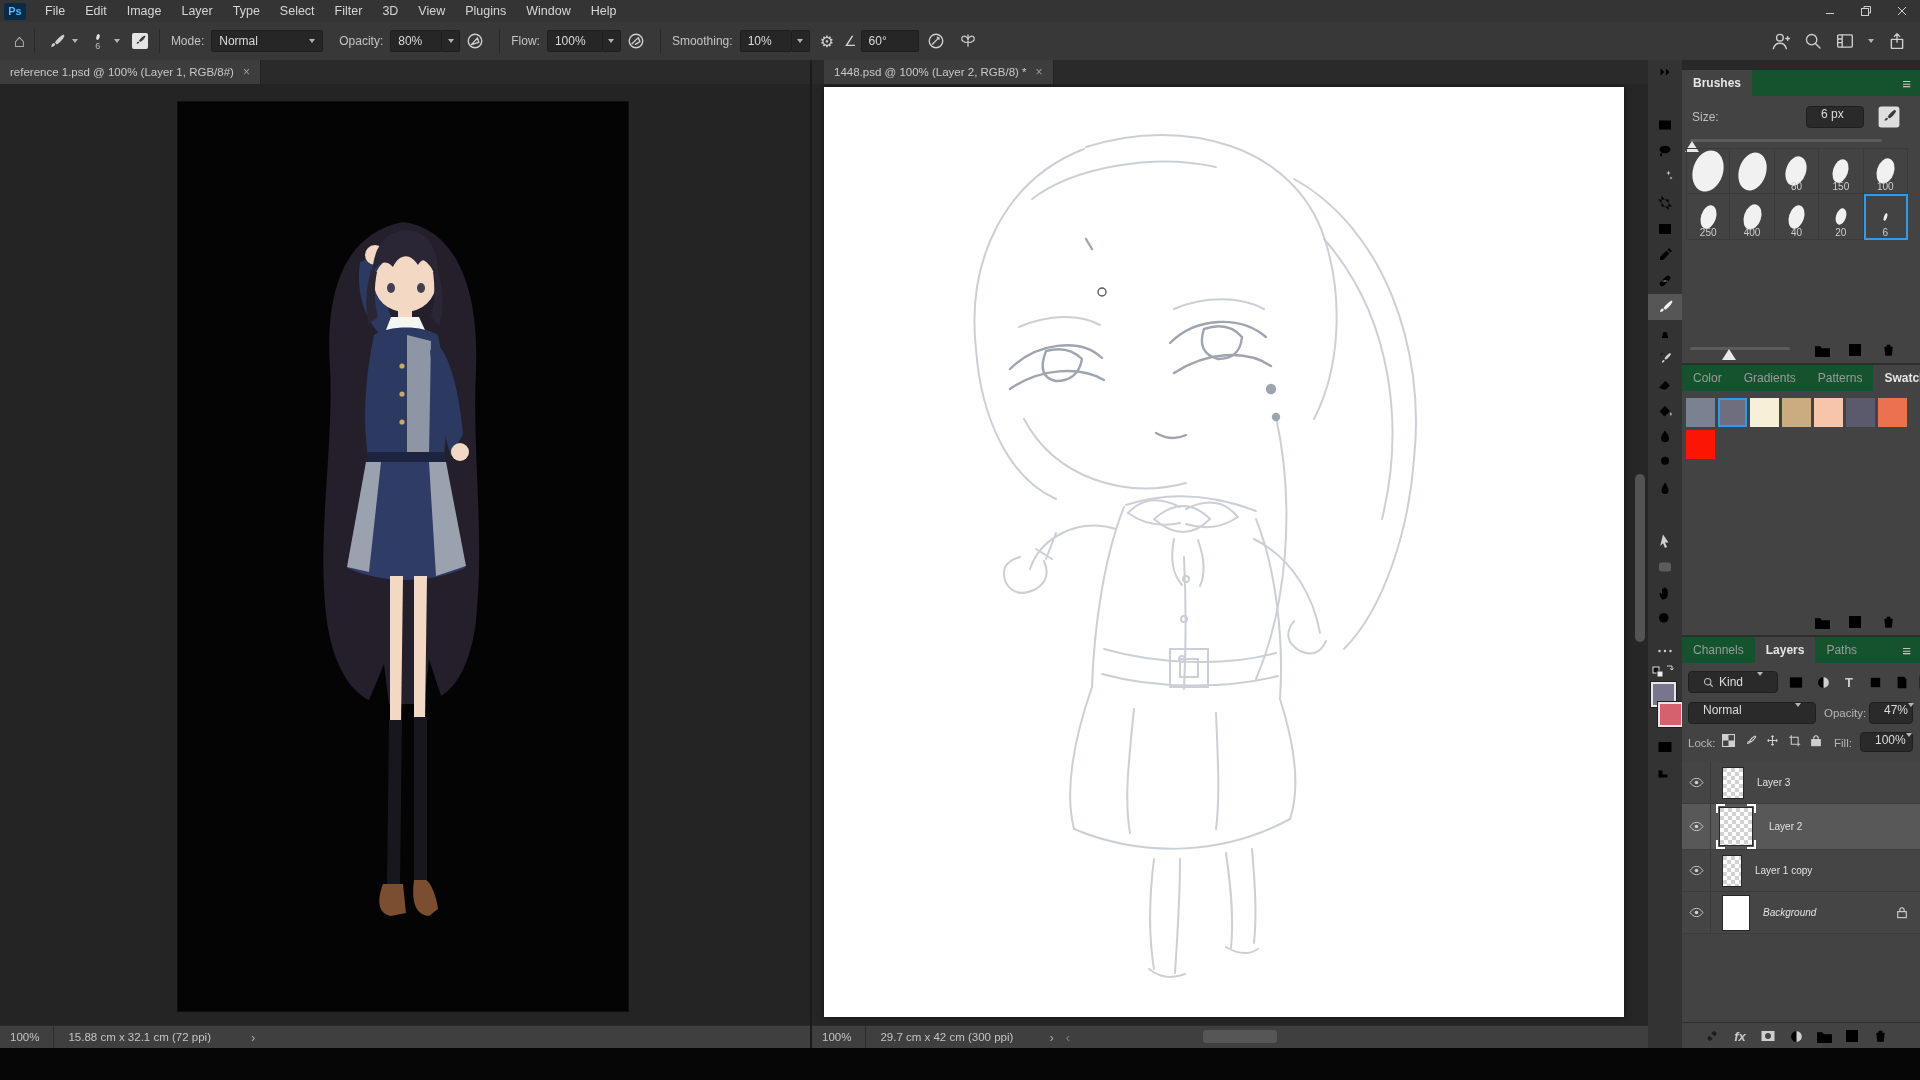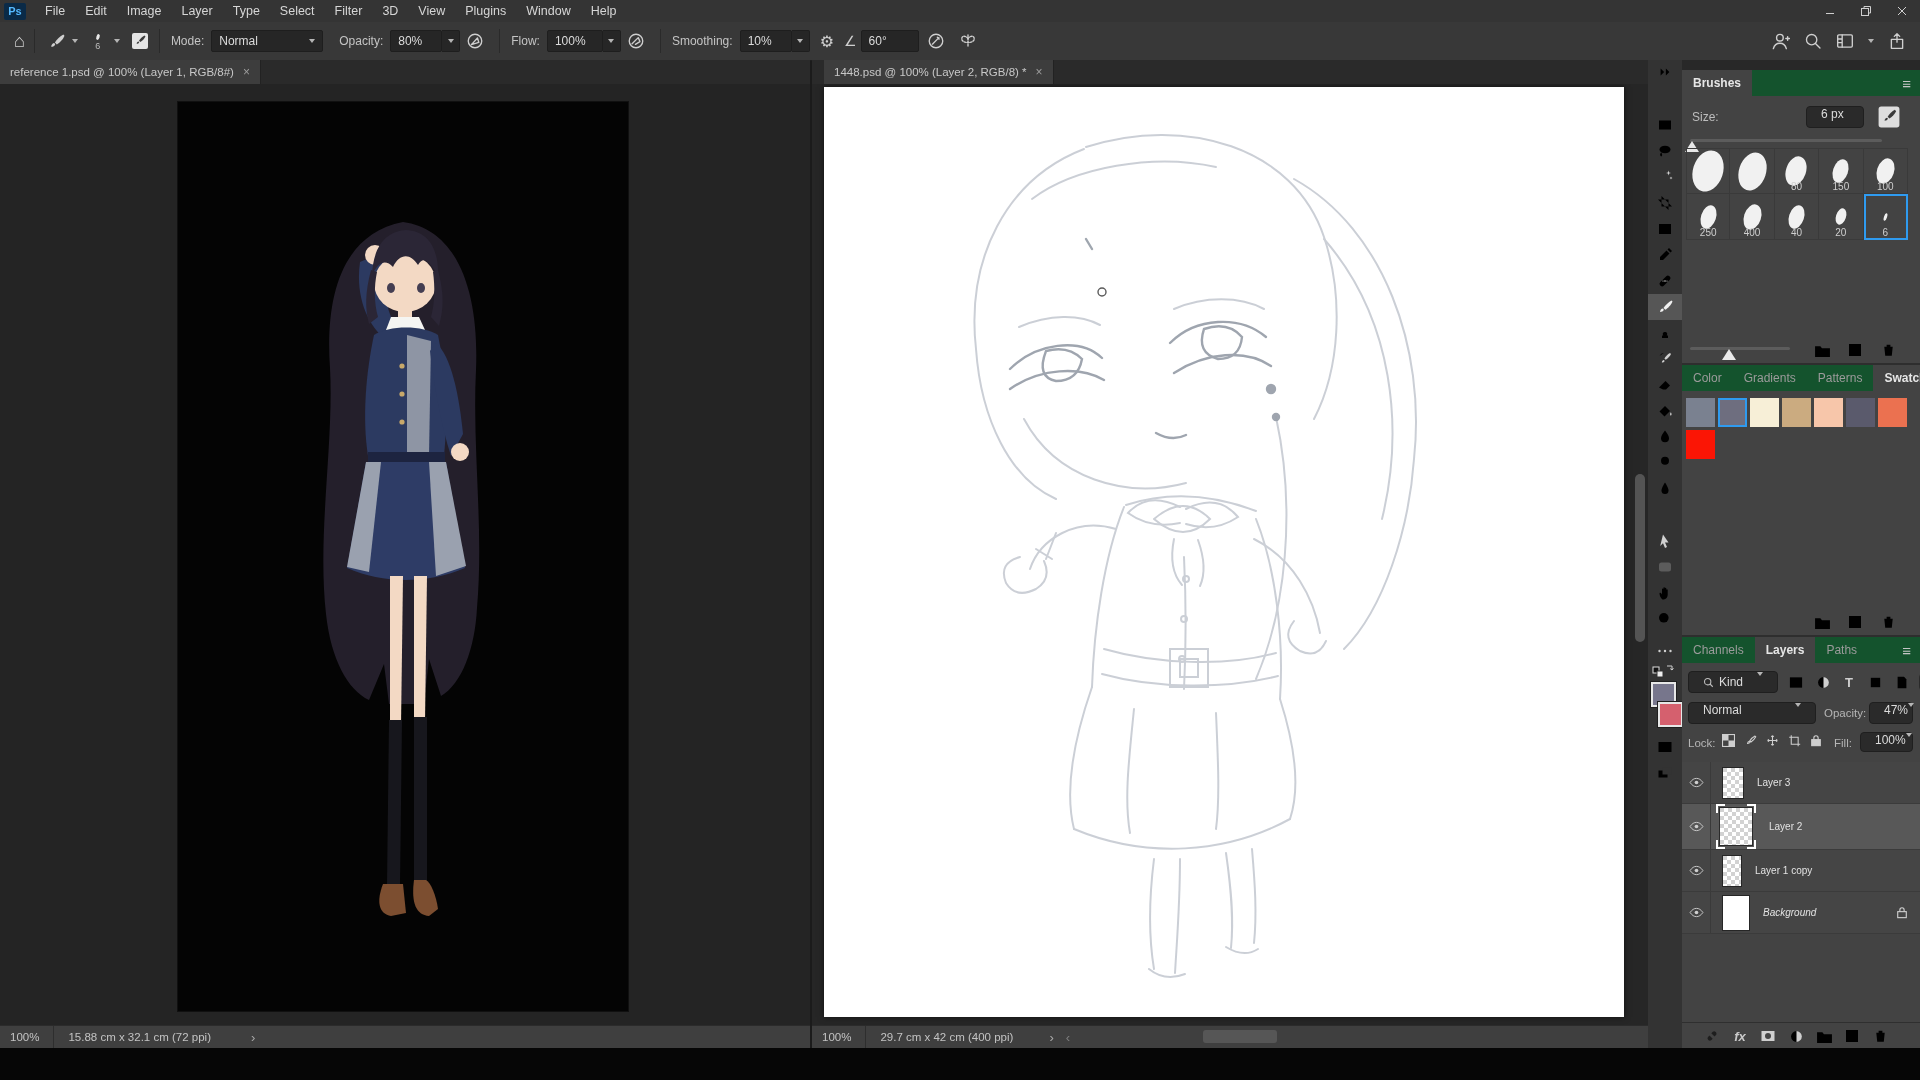--- a/index.html
+++ b/index.html
@@ -373,21 +373,21 @@
           </g>
           <circle cx="278" cy="205" r="4" stroke="#5a5a5a" stroke-width="1.4" fill="none"></circle>
         </svg>
       </div>
       <div class="vscroll"></div>
     </div>
     <div class="statusbar">
       <div class="status-zoom">
           <span>100%</span>
         </div>
-      <div class="status-dims"><span>29.7 cm x 42 cm (400 ppi)</span></div>
+      <div class="status-dims"><span>29.7 cm x 42 cm (300 ppi)</span></div>
       <span class="status-chev" style="margin-left:16px;">›</span>
       <span class="status-chev" style="color:#7e7e7e;">‹</span>
       <div class="hscroll-thumb"></div>
     </div>
   </div>
 
   <div id="toolbar" class="abs">
     <div class="tool" style="top:2px;height:20px;">
       <svg width="14" height="12" viewBox="0 0 16 12">
           <path d="M3 2l4 4-4 4M9 2l4 4-4 4"></path>

